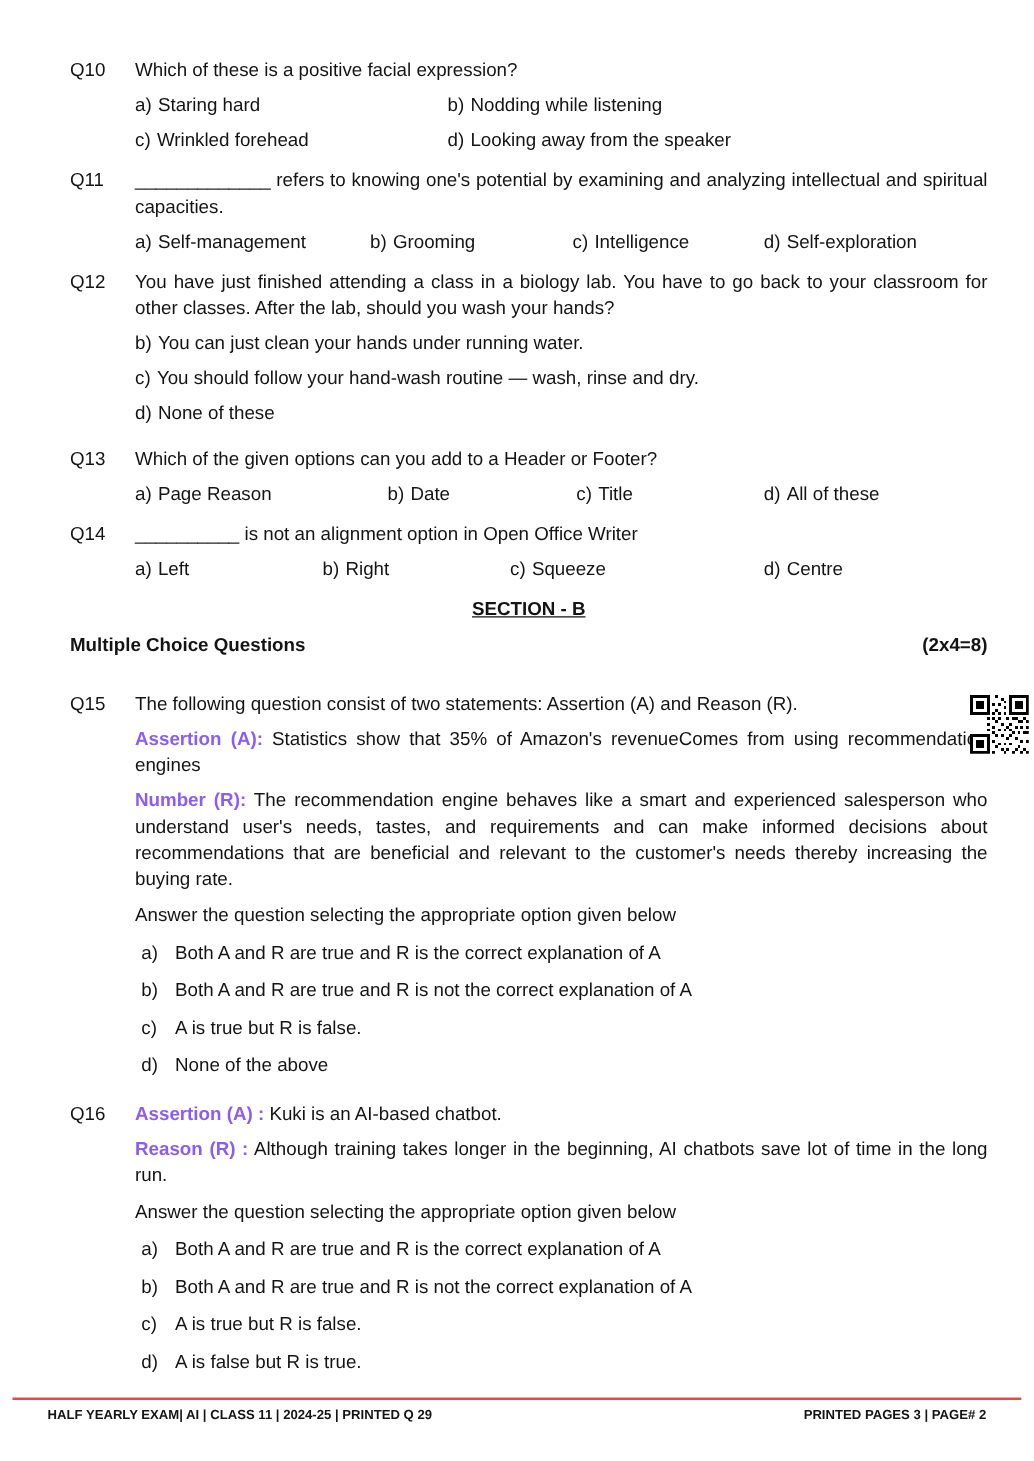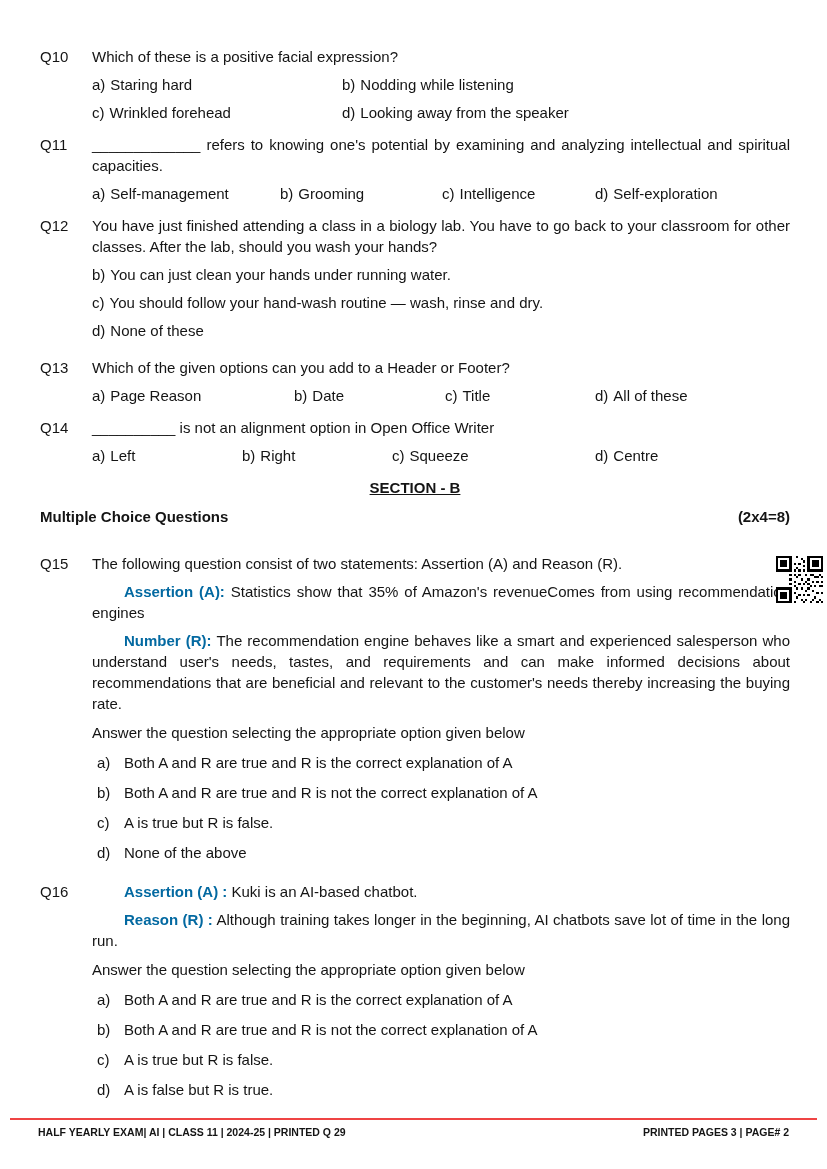--- a/index.html
+++ b/index.html
@@ -6,21 +6,21 @@
   .page {
     position: relative;
     width: 827px;
     height: 1169px;
     background: #ffffff;
     color: #141414;
     font-family: "Liberation Sans", sans-serif;
     font-size: 15px;
     line-height: 21px;
     box-sizing: border-box;
-    padding: 46px 37px 0 40px;
+    padding: 46px 37px 0 56px;
     overflow: hidden;
   }
   .q { display: flex; margin-bottom: 9px; }
   .qnum { flex: 0 0 52px; }
   .qbody { flex: 1; min-width: 0; }
   .qtext { margin: 0 0 7px 0; }
   .justify { text-align: justify; }
   .grid2 { display: grid; grid-template-columns: 250px 1fr; row-gap: 7px; margin-bottom: 2px; }
   .optrow { display: flex; margin-bottom: 2px; }
   .optline { margin-bottom: 7px; }
@@ -41,21 +41,21 @@
     padding: 6px 28px 30px 28px;
     background: #ffffff;
   }
   .qr {
     position: absolute;
     top: 556px; right: 4px;
     width: 47px; height: 47px;
     background: #ffffff;
   }
   .qr svg { width: 100%; height: 100%; display: block; }
-  b { color: #0369a1; margin-left: 32px; }
+  b { color: #8b5cf6; }
 </style>
 </head>
 <body>
 
 <div class="page">
 
   <div class="q">
     <div class="qnum">Q10</div>
     <div class="qbody">
       <p class="qtext">Which of these is a positive facial expression?</p>

